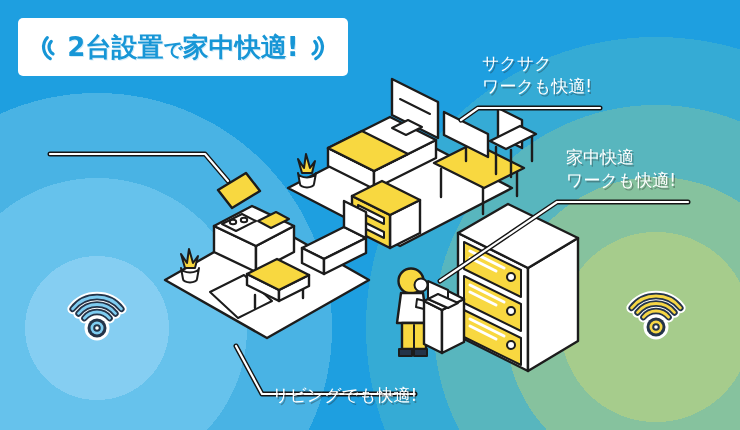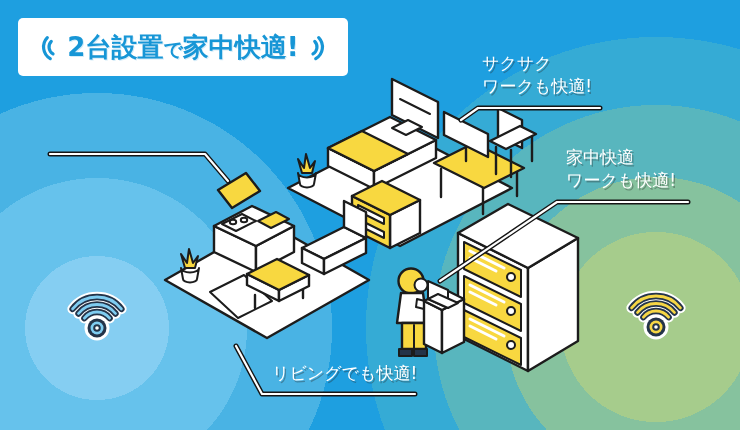--- a/index.html
+++ b/index.html
@@ -30,21 +30,21 @@
   .t-small{font-size:19px;}
 
   .callout{
     position:absolute;color:#ffffff;font-weight:normal;font-size:17px;line-height:1.35;
     text-shadow:1.5px 1.5px 0 rgba(40,40,40,0.35);white-space:nowrap;
   }
   .callout span{display:block;}
   .co-recipe{left:46px;top:95px;}
   .co-video{left:482px;top:52px;}
   .co-remote{left:566px;top:146px;}
-  .co-living{left:272px;top:362px;}
+  .co-living{left:272px;top:384px;}
 </style>
 </head>
 <body>
 
 <div class="stage">
 
   <svg class="scene-svg" width="740" height="430" viewBox="0 0 740 430">
     <defs>
       <path id="wa1" d="M-24.4,-19.1 A31,31 0 0 1 24.4,-19.1" fill="none"></path>
       <path id="wa2" d="M-18.5,-14.5 A23.5,23.5 0 0 1 18.5,-14.5" fill="none"></path>

